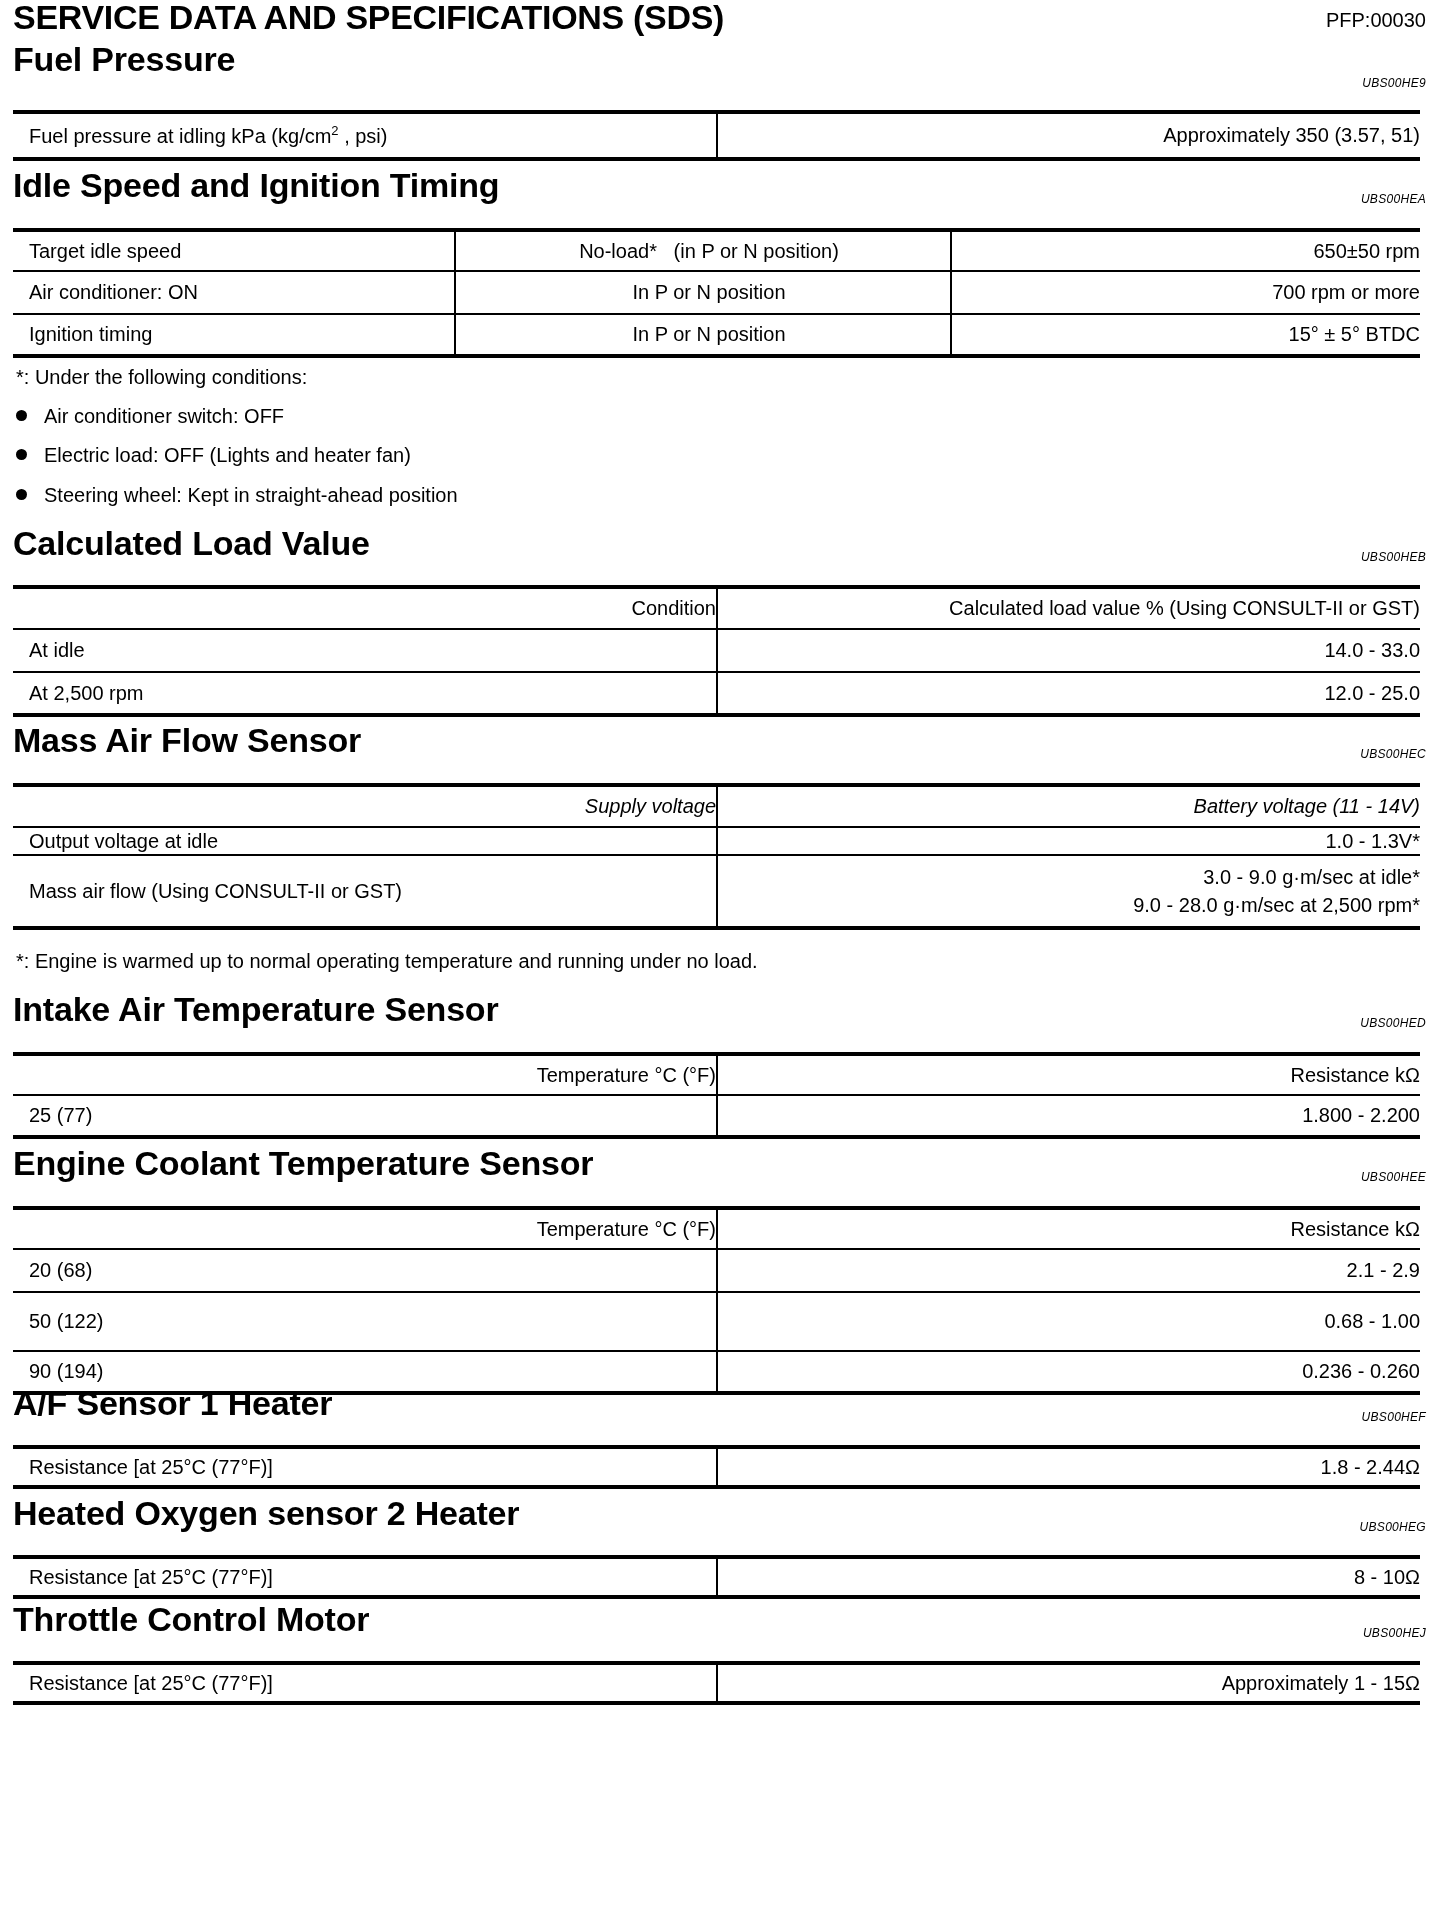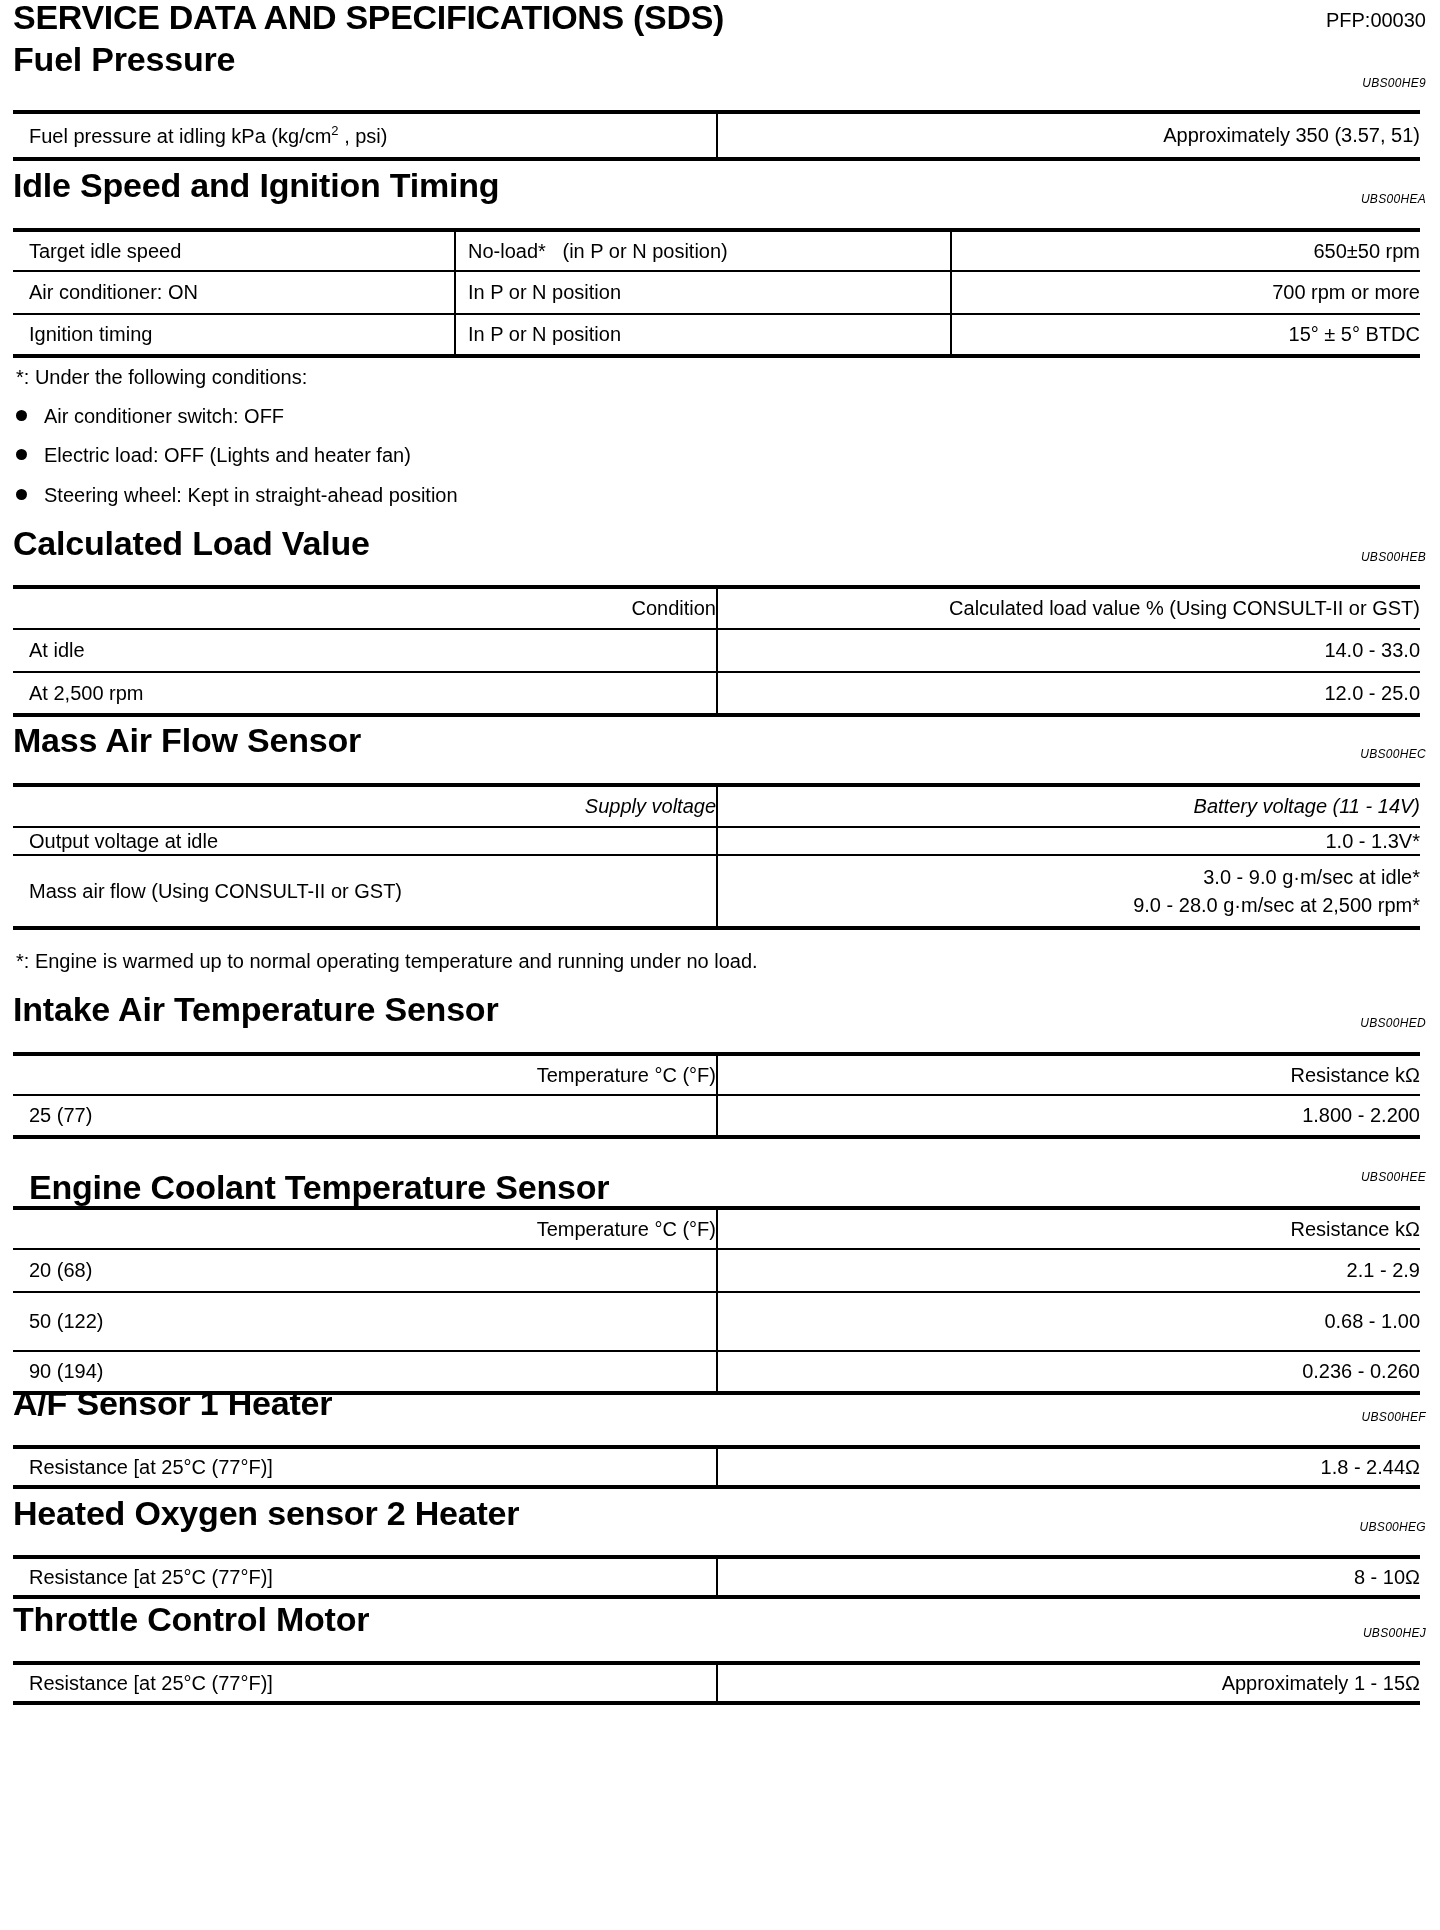--- a/index.html
+++ b/index.html
@@ -7,21 +7,21 @@
          font-family:"Liberation Sans", sans-serif; color:#000; }
   .abs { position:absolute; }
   .page-title { left:13px; top:-2px; font-size:34px; font-weight:bold; letter-spacing:-0.3px; white-space:nowrap; }
   .pfp { right:14px; top:9px; font-size:20px; white-space:nowrap; }
   .sec-h { left:13px; font-size:34px; font-weight:bold; white-space:nowrap; letter-spacing:-0.2px; }
   .sec-id { right:14px; font-size:12px; font-style:italic; white-space:nowrap; letter-spacing:0.3px; }
   table.spec { position:absolute; left:13px; width:1407px; border-collapse:collapse; table-layout:fixed;
                border-top:4px solid #000; border-bottom:4px solid #000; font-size:20px; }
   table.spec td { border-top:2px solid #000; padding:0 0 0 16px; vertical-align:middle; white-space:nowrap; }
   table.spec tr:first-child td { border-top:none; }
-  table.spec td + td { border-left:2px solid #000; }
+  table.spec td + td { border-left:2px solid #000;text-align:center; }
   table.spec td.c { text-align:right; padding-left:0; }
   .note { left:16px; font-size:20px; white-space:nowrap; }
   .bullet { left:16px; font-size:20px; white-space:nowrap; }
   .bullet .dot { display:inline-block; width:11px; height:11px; border-radius:50%; background:#000; margin-right:17px; vertical-align:middle; position:relative; top:-2px; }
   sup { font-size:13px; }
 </style>
 </head>
 <body>
 
 <div class="abs page-title">SERVICE DATA AND SPECIFICATIONS (SDS)</div>
@@ -135,21 +135,21 @@
     <td class="c">Temperature °C (°F)</td>
     <td class="c">Resistance kΩ</td>
   </tr>
   <tr style="height:42px;">
     <td>25 (77)</td>
     <td class="c">1.800 - 2.200</td>
   </tr>
 </tbody>
   </table>
 
-<div class="abs sec-h" style="top:1168px;margin-left:16px;">Engine Coolant Temperature Sensor</div>
+<div class="abs sec-h" style="top:1144px;">Engine Coolant Temperature Sensor</div>
 <div class="abs sec-id" style="top:1170px;">UBS00HEE</div>
 <table class="spec" style="top:1206px;">
   <colgroup>
       <col style="width:704px">
       <col>
     </colgroup>
   <tbody>
       <tr style="height:41px;">
     <td class="c">Temperature °C (°F)</td>
     <td class="c">Resistance kΩ</td>

